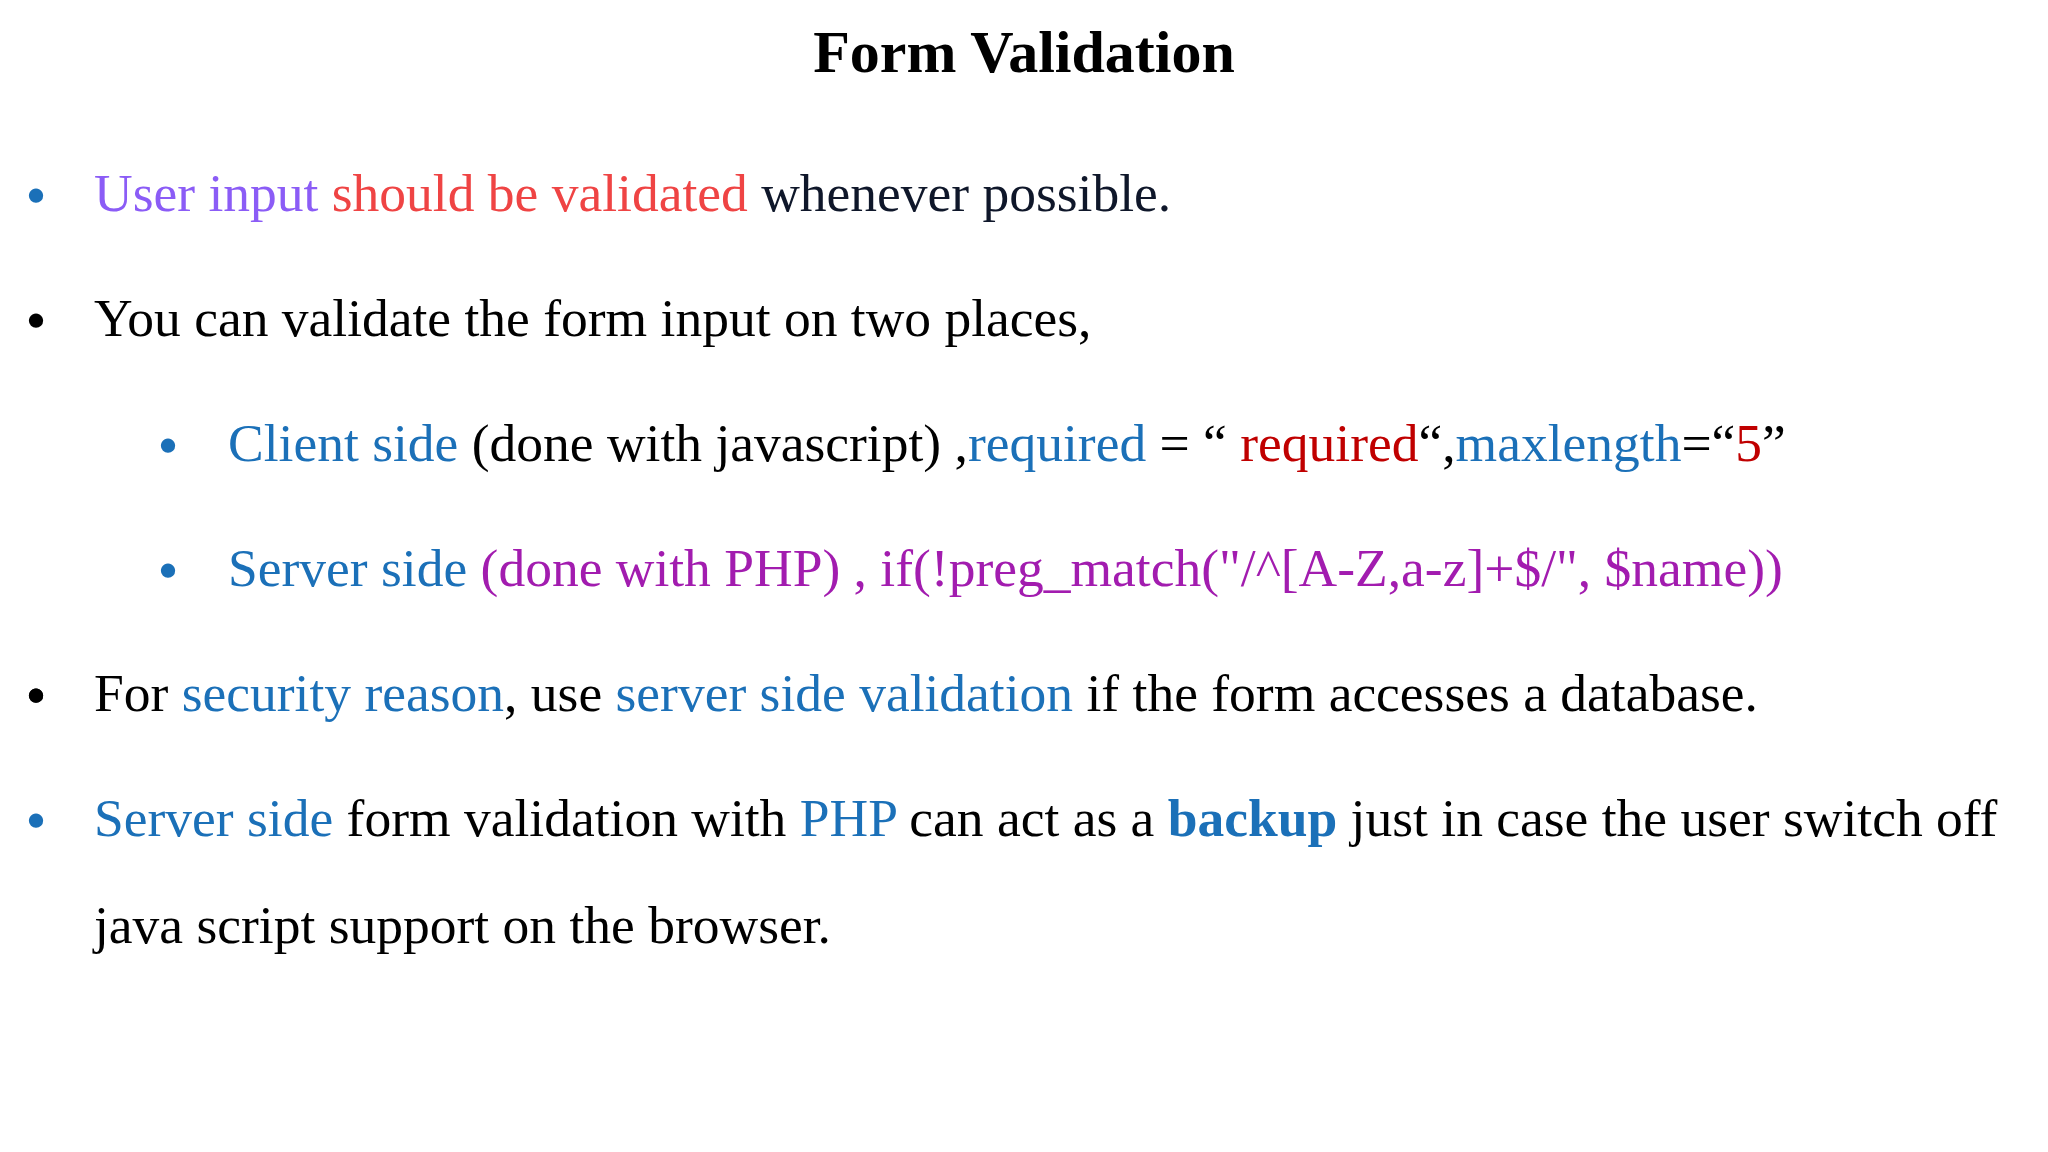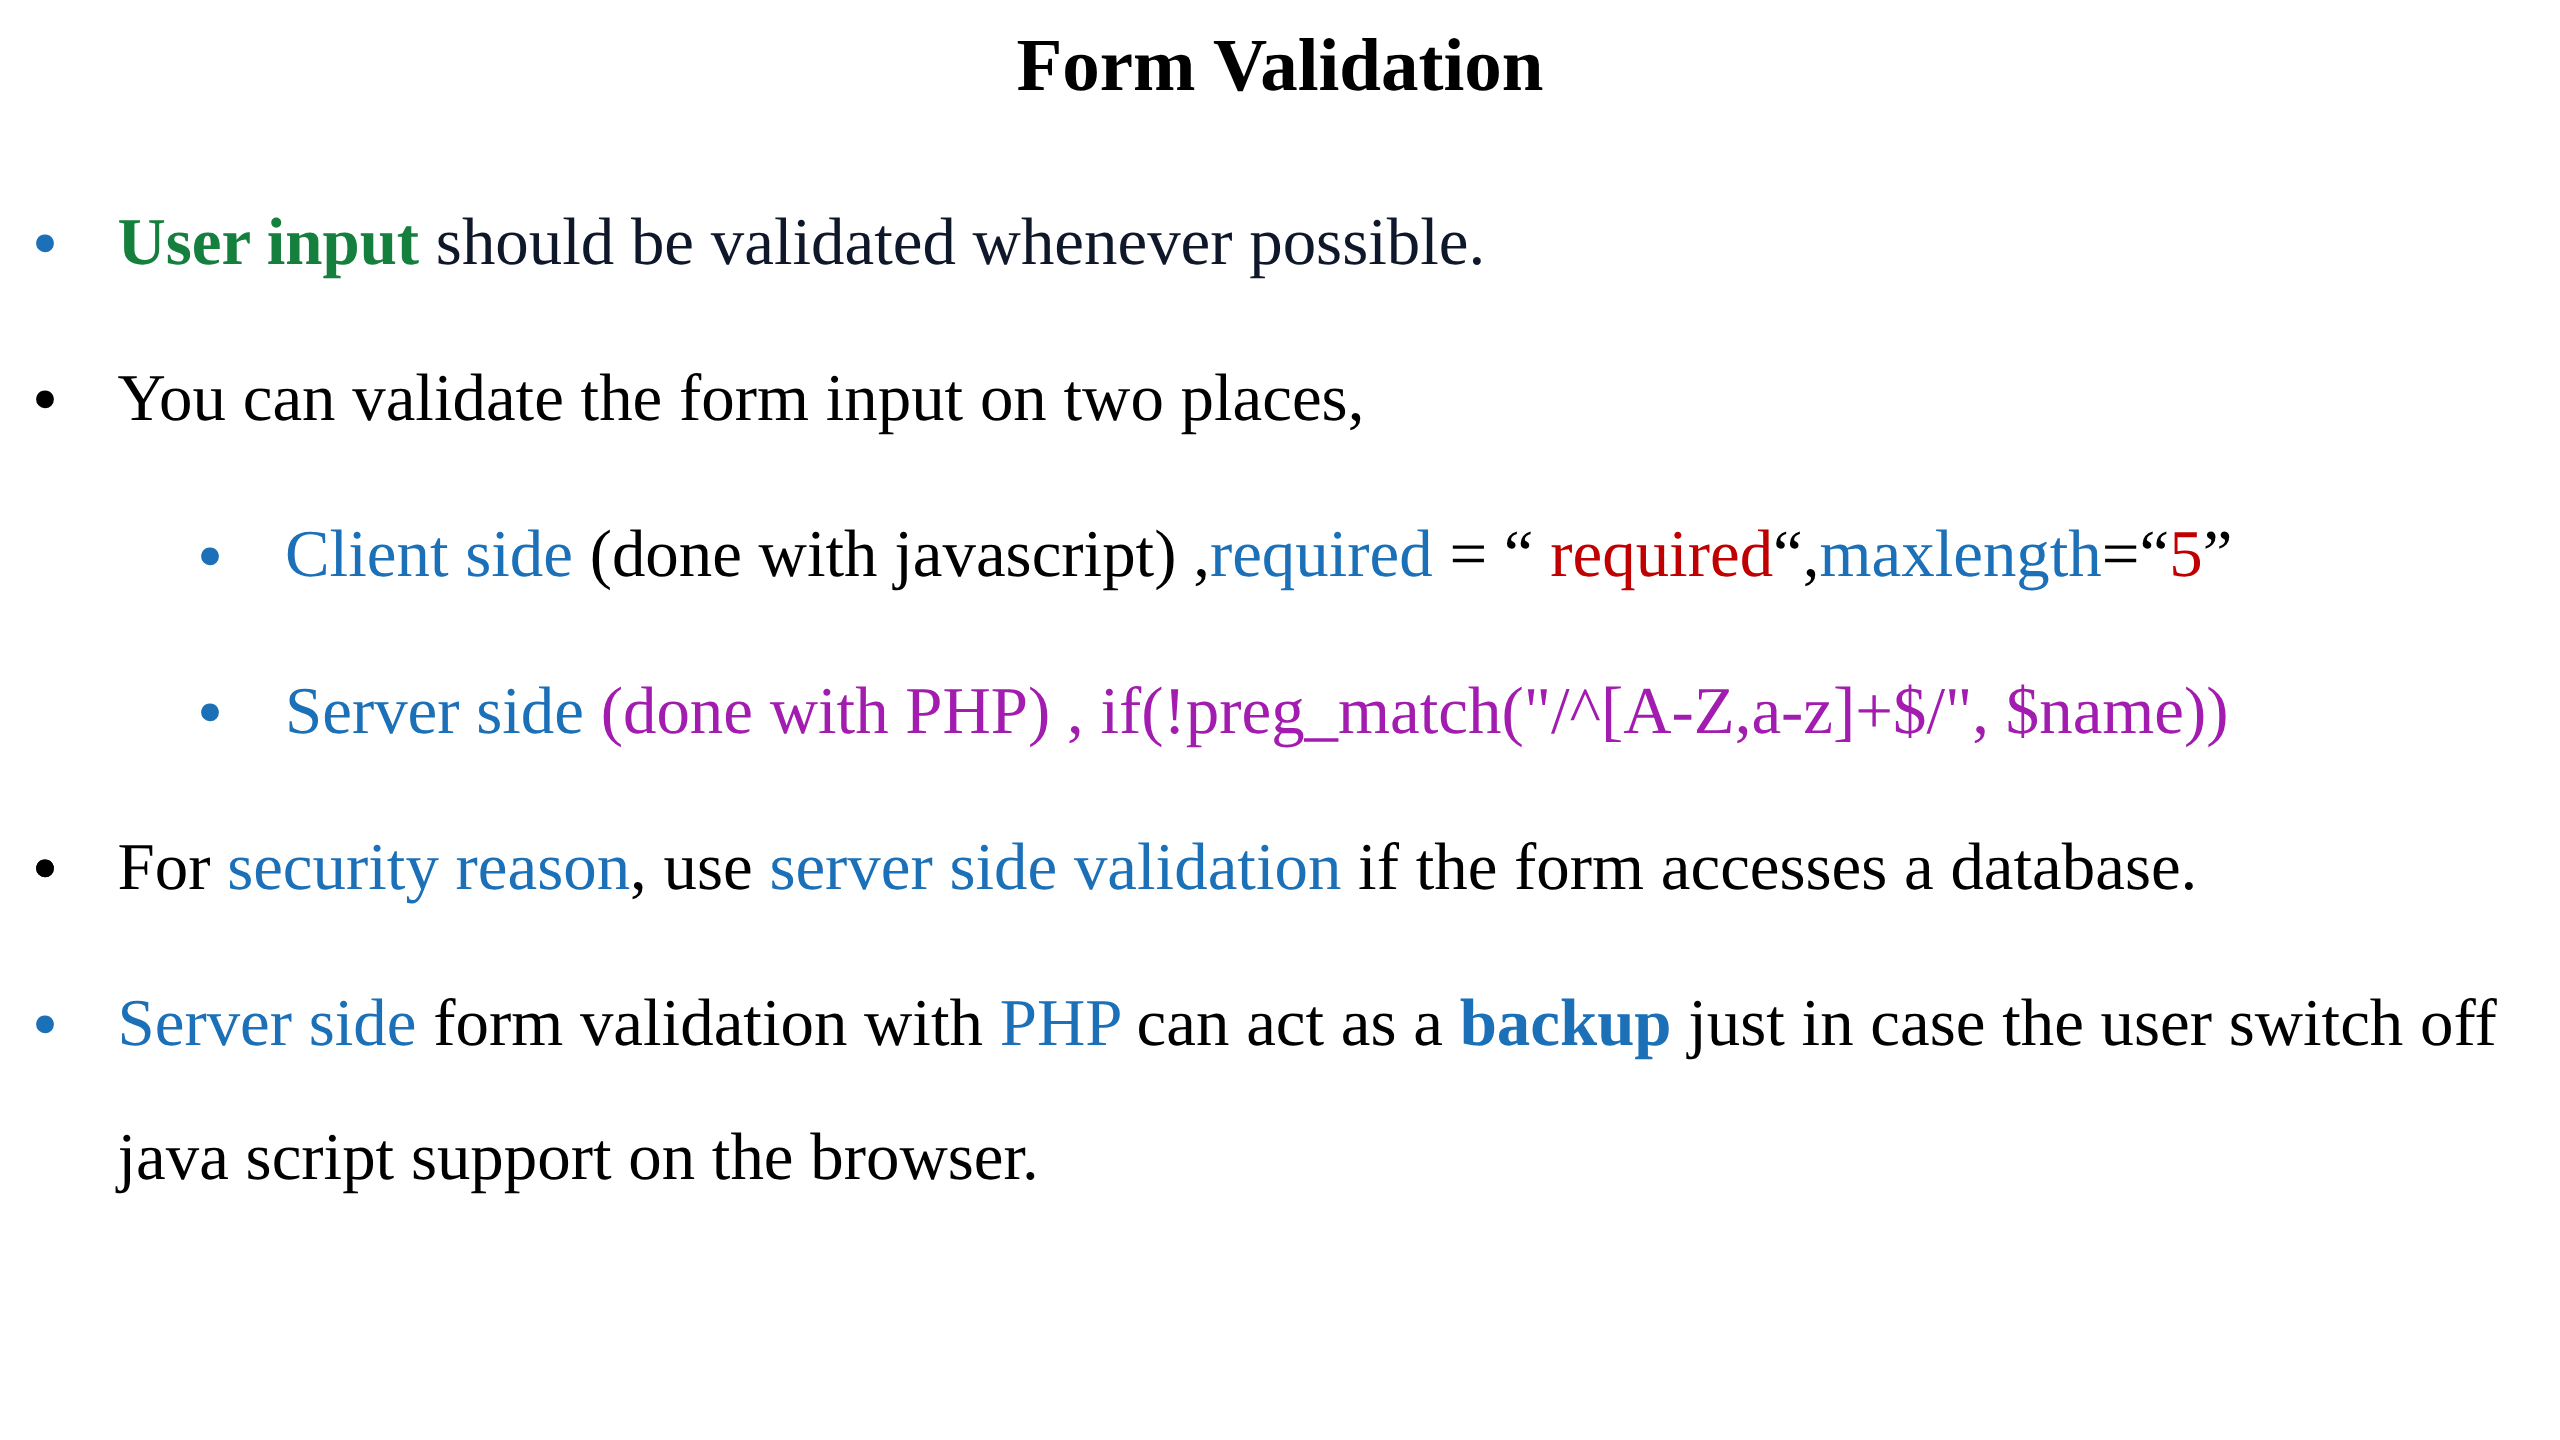--- a/index.html
+++ b/index.html
@@ -45,21 +45,21 @@
   .level1 .marker{ left:26px; }
   .level2 .marker{ left:158px; }
   .text span{ white-space:pre-wrap; }
 </style>
 </head>
 <body>
 
 <div class="slide">
   <h1 class="title">Form Validation</h1>
   <ul class="bullets" id="bullet-list">
-      <li class="item level1"><span class="marker" style="color: rgb(27, 112, 184);">●</span><span class="text"><span style="color: #15803d; font-weight: bold;">User input </span><span style="color: #0f172a; text-align: center;">should be validated</span><span style="color: #0f172a;"> whenever possible.</span></span></li>
+      <li class="item level1"><span class="marker" style="color: rgb(27, 112, 184);">●</span><span class="text"><span style="color: #8b5cf6;">User input </span><span style="color: #ef4444; text-align: center;">should be validated</span><span style="color: #0f172a;"> whenever possible.</span></span></li>
       <li class="item level1"><span class="marker" style="color: rgb(0, 0, 0);">●</span><span class="text"><span style="color: rgb(0, 0, 0);">You can validate the form input on two places,</span></span></li>
       <li class="item level2"><span class="marker" style="color: rgb(27, 112, 184);">●</span><span class="text"><span style="color: rgb(27, 112, 184);">Client side</span><span style="color: rgb(0, 0, 0);"> (done with javascript) ,</span><span style="color: rgb(27, 112, 184);">required</span><span style="color: rgb(0, 0, 0);"> = “ </span><span style="color: rgb(192, 0, 0);">required</span><span style="color: rgb(0, 0, 0);">“,</span><span style="color: rgb(27, 112, 184);">maxlength</span><span style="color: rgb(0, 0, 0);">=“</span><span style="color: rgb(192, 0, 0);">5</span><span style="color: rgb(0, 0, 0);">”</span></span></li>
       <li class="item level2"><span class="marker" style="color: rgb(27, 112, 184);">●</span><span class="text"><span style="color: rgb(27, 112, 184);">Server side</span><span style="color: #a21caf; text-align: center;"> (done with PHP) , if(!preg_match("/^[A-Z,a-z]+$/", $name))</span></span></li>
       <li class="item level1"><span class="marker" style="color: rgb(0, 0, 0);">●</span></li>
       <li class="item level1"><span class="marker" style="color: rgb(0, 0, 0);">●</span><span class="text"><span style="color: rgb(0, 0, 0);">For </span><span style="color: rgb(27, 112, 184);">security reason</span><span style="color: rgb(0, 0, 0);">, use </span><span style="color: rgb(27, 112, 184);">server side validation</span><span style="color: rgb(0, 0, 0);"> if the form accesses a database.</span></span></li>
       <li class="item level1"><span class="marker" style="color: rgb(27, 112, 184);">●</span><span class="text"><span style="color: rgb(27, 112, 184);">Server side</span><span style="color: rgb(0, 0, 0);"> form validation with </span><span style="color: rgb(27, 112, 184);">PHP</span><span style="color: rgb(0, 0, 0);"> can act as a </span><span style="color: rgb(27, 112, 184); font-weight: bold;">backup</span><span style="color: rgb(0, 0, 0);"> just in case the user switch off java script support on the browser.</span></span></li>
     </ul>
 </div>
 
 </body></html>

